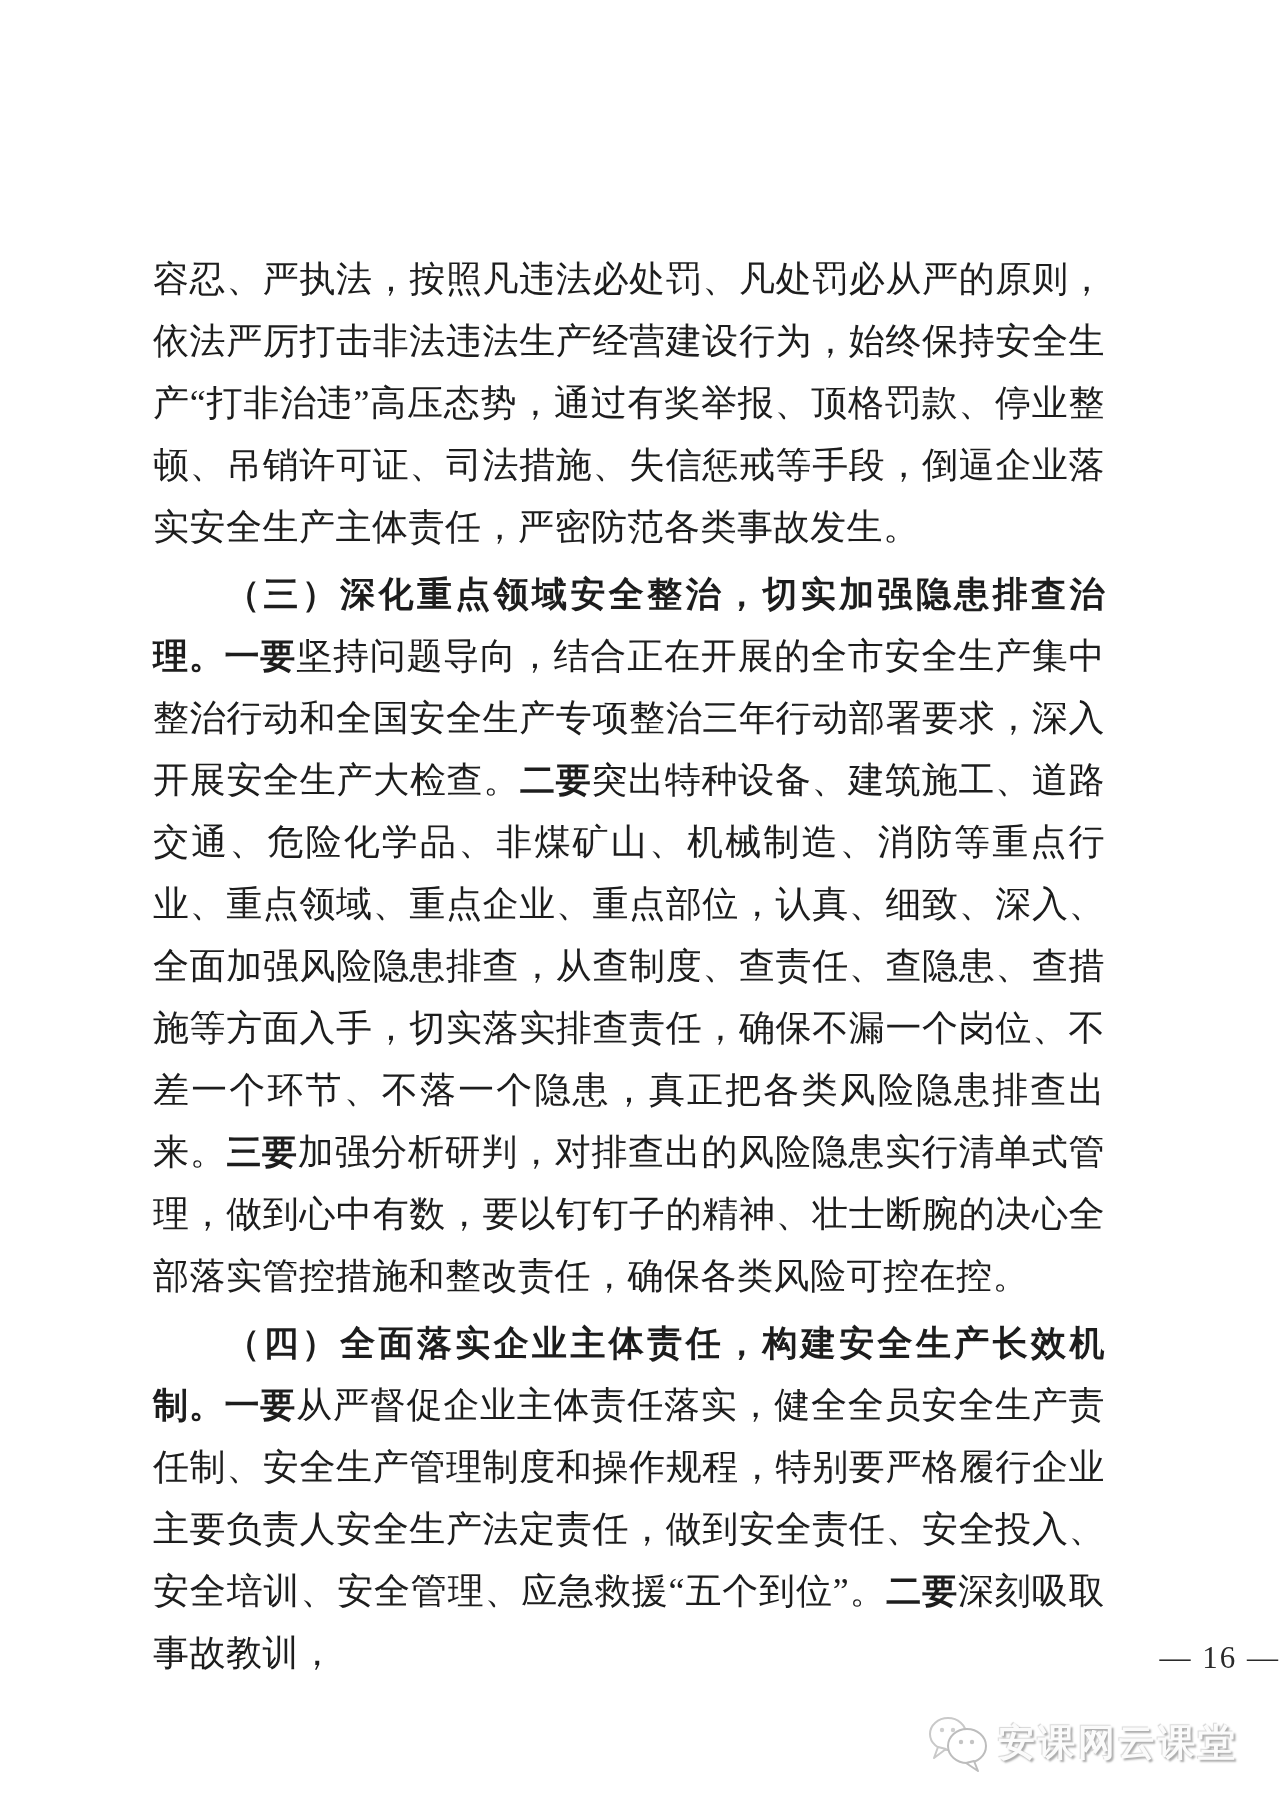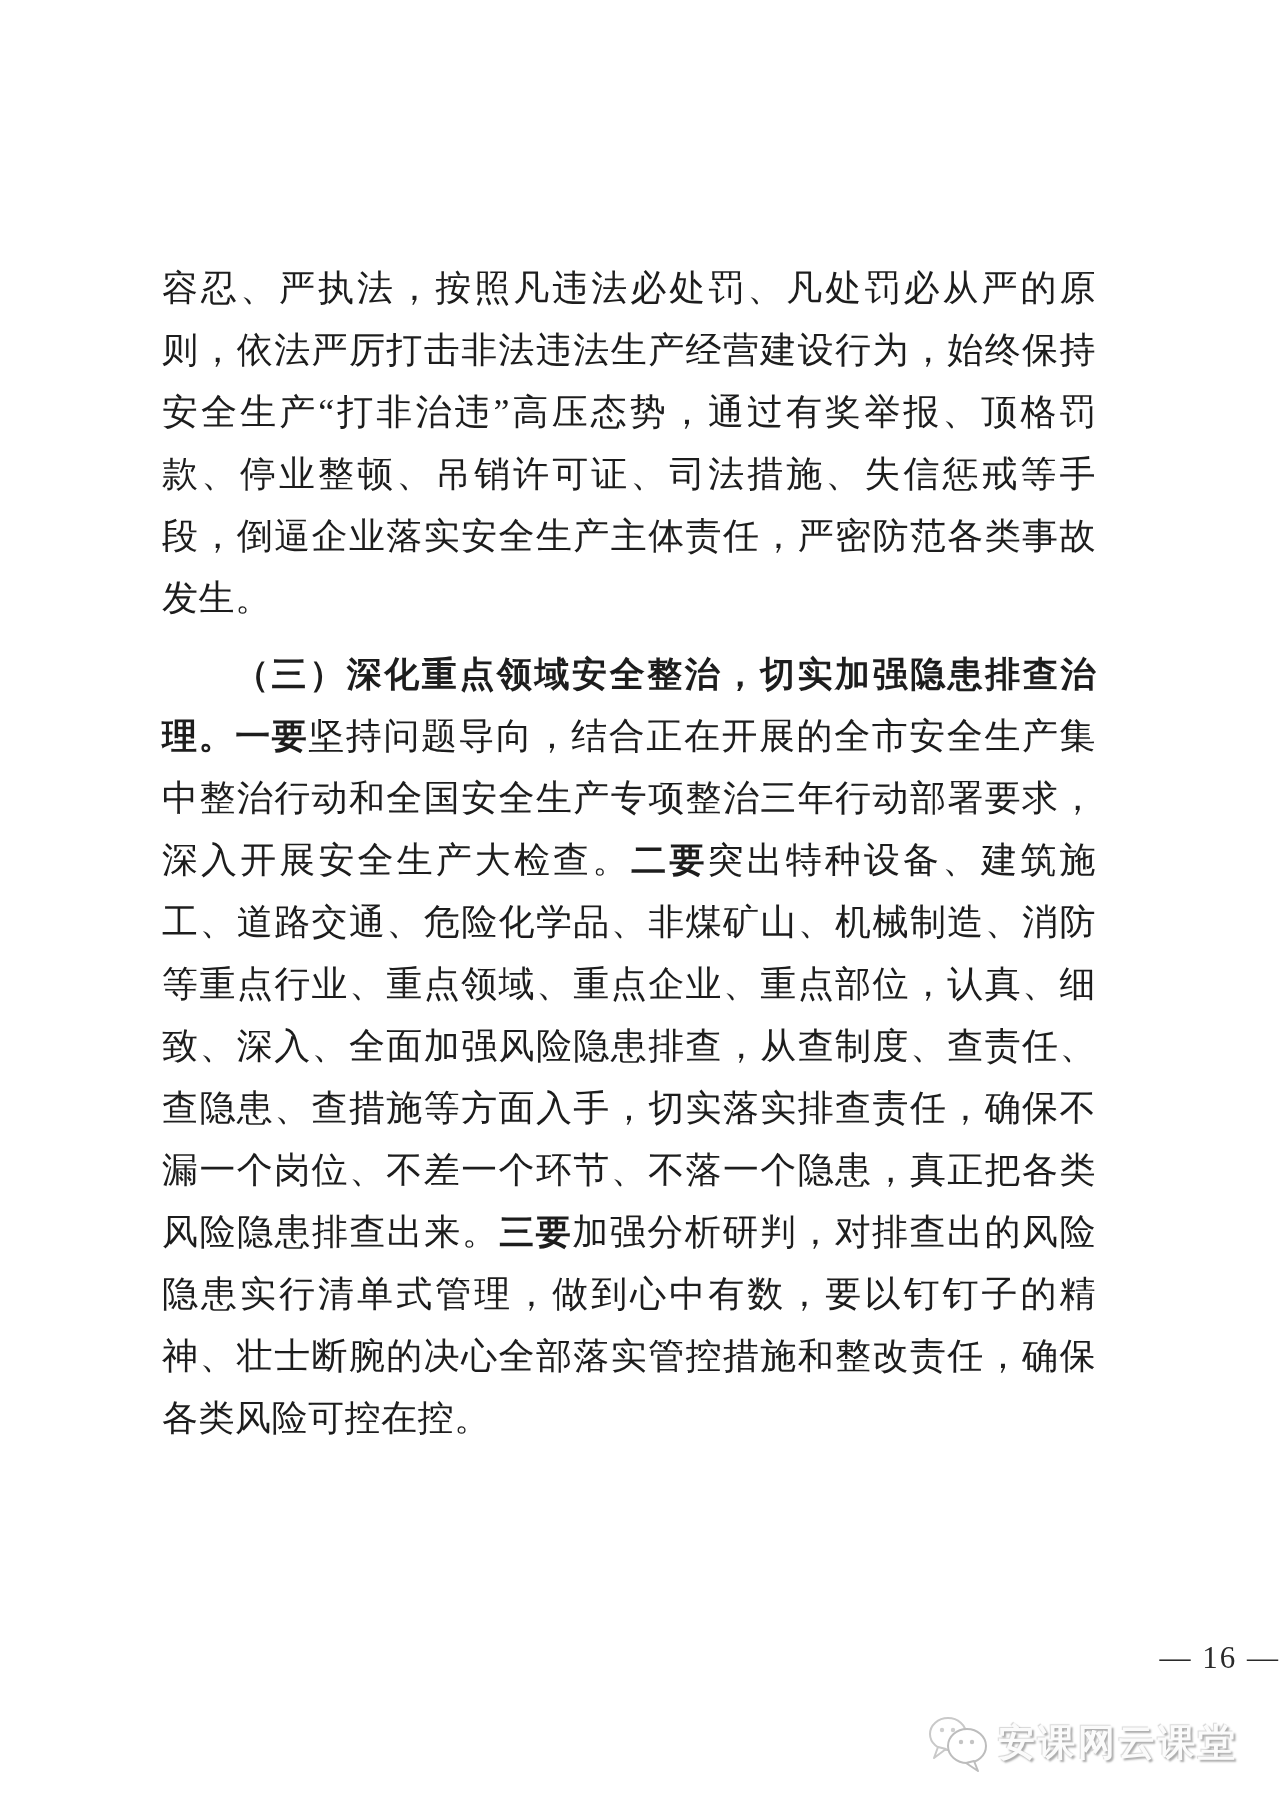--- a/index.html
+++ b/index.html
@@ -22,21 +22,21 @@
     background: #ffffff;
   }
   .doc-body {
     position: absolute;
     left: 148px;
     top: 243px;
     width: 962px;
     color: #1d1d1d;
   }
   .para {
-    margin: 14px;
+    margin: 5px;
     font-size: 36px;
     line-height: 62px;
     text-align: justify;
     text-justify: inter-ideograph;
     letter-spacing: 0.5px;
     font-weight: 400;
   }
   .para.indent {
     text-indent: 2em;
   }
@@ -81,20 +81,21 @@
   }
 </style>
 </head>
 <body>
 
 <div class="page">
 
   <div class="doc-body">
       <p class="para"><span class="">容忍、严执法，按照凡违法必处罚、凡处罚必从严的原则，依法严厉打击非法违法生产经营建设行为，始终保持安全生产“打非治违”高压态势，通过有奖举报、顶格罚款、停业整顿、吊销许可证、司法措施、失信惩戒等手段，倒逼企业落实安全生产主体责任，严密防范各类事故发生。</span></p>
       <p class="para indent"><span class="bold">（三）深化重点领域安全整治，切实加强隐患排查治理。</span><span class="bold">一要</span><span class="">坚持问题导向，结合正在开展的全市安全生产集中整治行动和全国安全生产专项整治三年行动部署要求，深入开展安全生产大检查。</span><span class="bold">二要</span><span class="">突出特种设备、建筑施工、道路交通、危险化学品、非煤矿山、机械制造、消防等重点行业、重点领域、重点企业、重点部位，认真、细致、深入、全面加强风险隐患排查，从查制度、查责任、查隐患、查措施等方面入手，切实落实排查责任，确保不漏一个岗位、不差一个环节、不落一个隐患，真正把各类风险隐患排查出来。</span><span class="bold">三要</span><span class="">加强分析研判，对排查出的风险隐患实行清单式管理，做到心中有数，要以钉钉子的精神、壮士断腕的决心全部落实管控措施和整改责任，确保各类风险可控在控。</span></p>
+      <p class="para indent"><span class="bold">（四）全面落实企业主体责任，构建安全生产长效机制。</span><span class="bold">一要</span><span class="">从严督促企业主体责任落实，健全全员安全生产责任制、安全生产管理制度和操作规程，特别要严格履行企业主要负责人安全生产法定责任，做到安全责任、安全投入、安全培训、安全管理、应急救援“五个到位”。</span><span class="bold">二要</span><span class="">深刻吸取事故教训，</span></p>
     </div>
 
   <div class="footer">— 16 —</div>
 
   <div class="watermark">
     <svg class="watermark-icon" viewBox="0 0 64 62" xmlns="http://www.w3.org/2000/svg">
 
       <g>
         <ellipse cx="22" cy="22" rx="18" ry="16" fill="#ffffff" stroke="#c9c9c9" stroke-width="2"></ellipse>
         <path d="M12 35 L8 46 L20 37 Z" fill="#ffffff" stroke="#c9c9c9" stroke-width="2" stroke-linejoin="round"></path>

